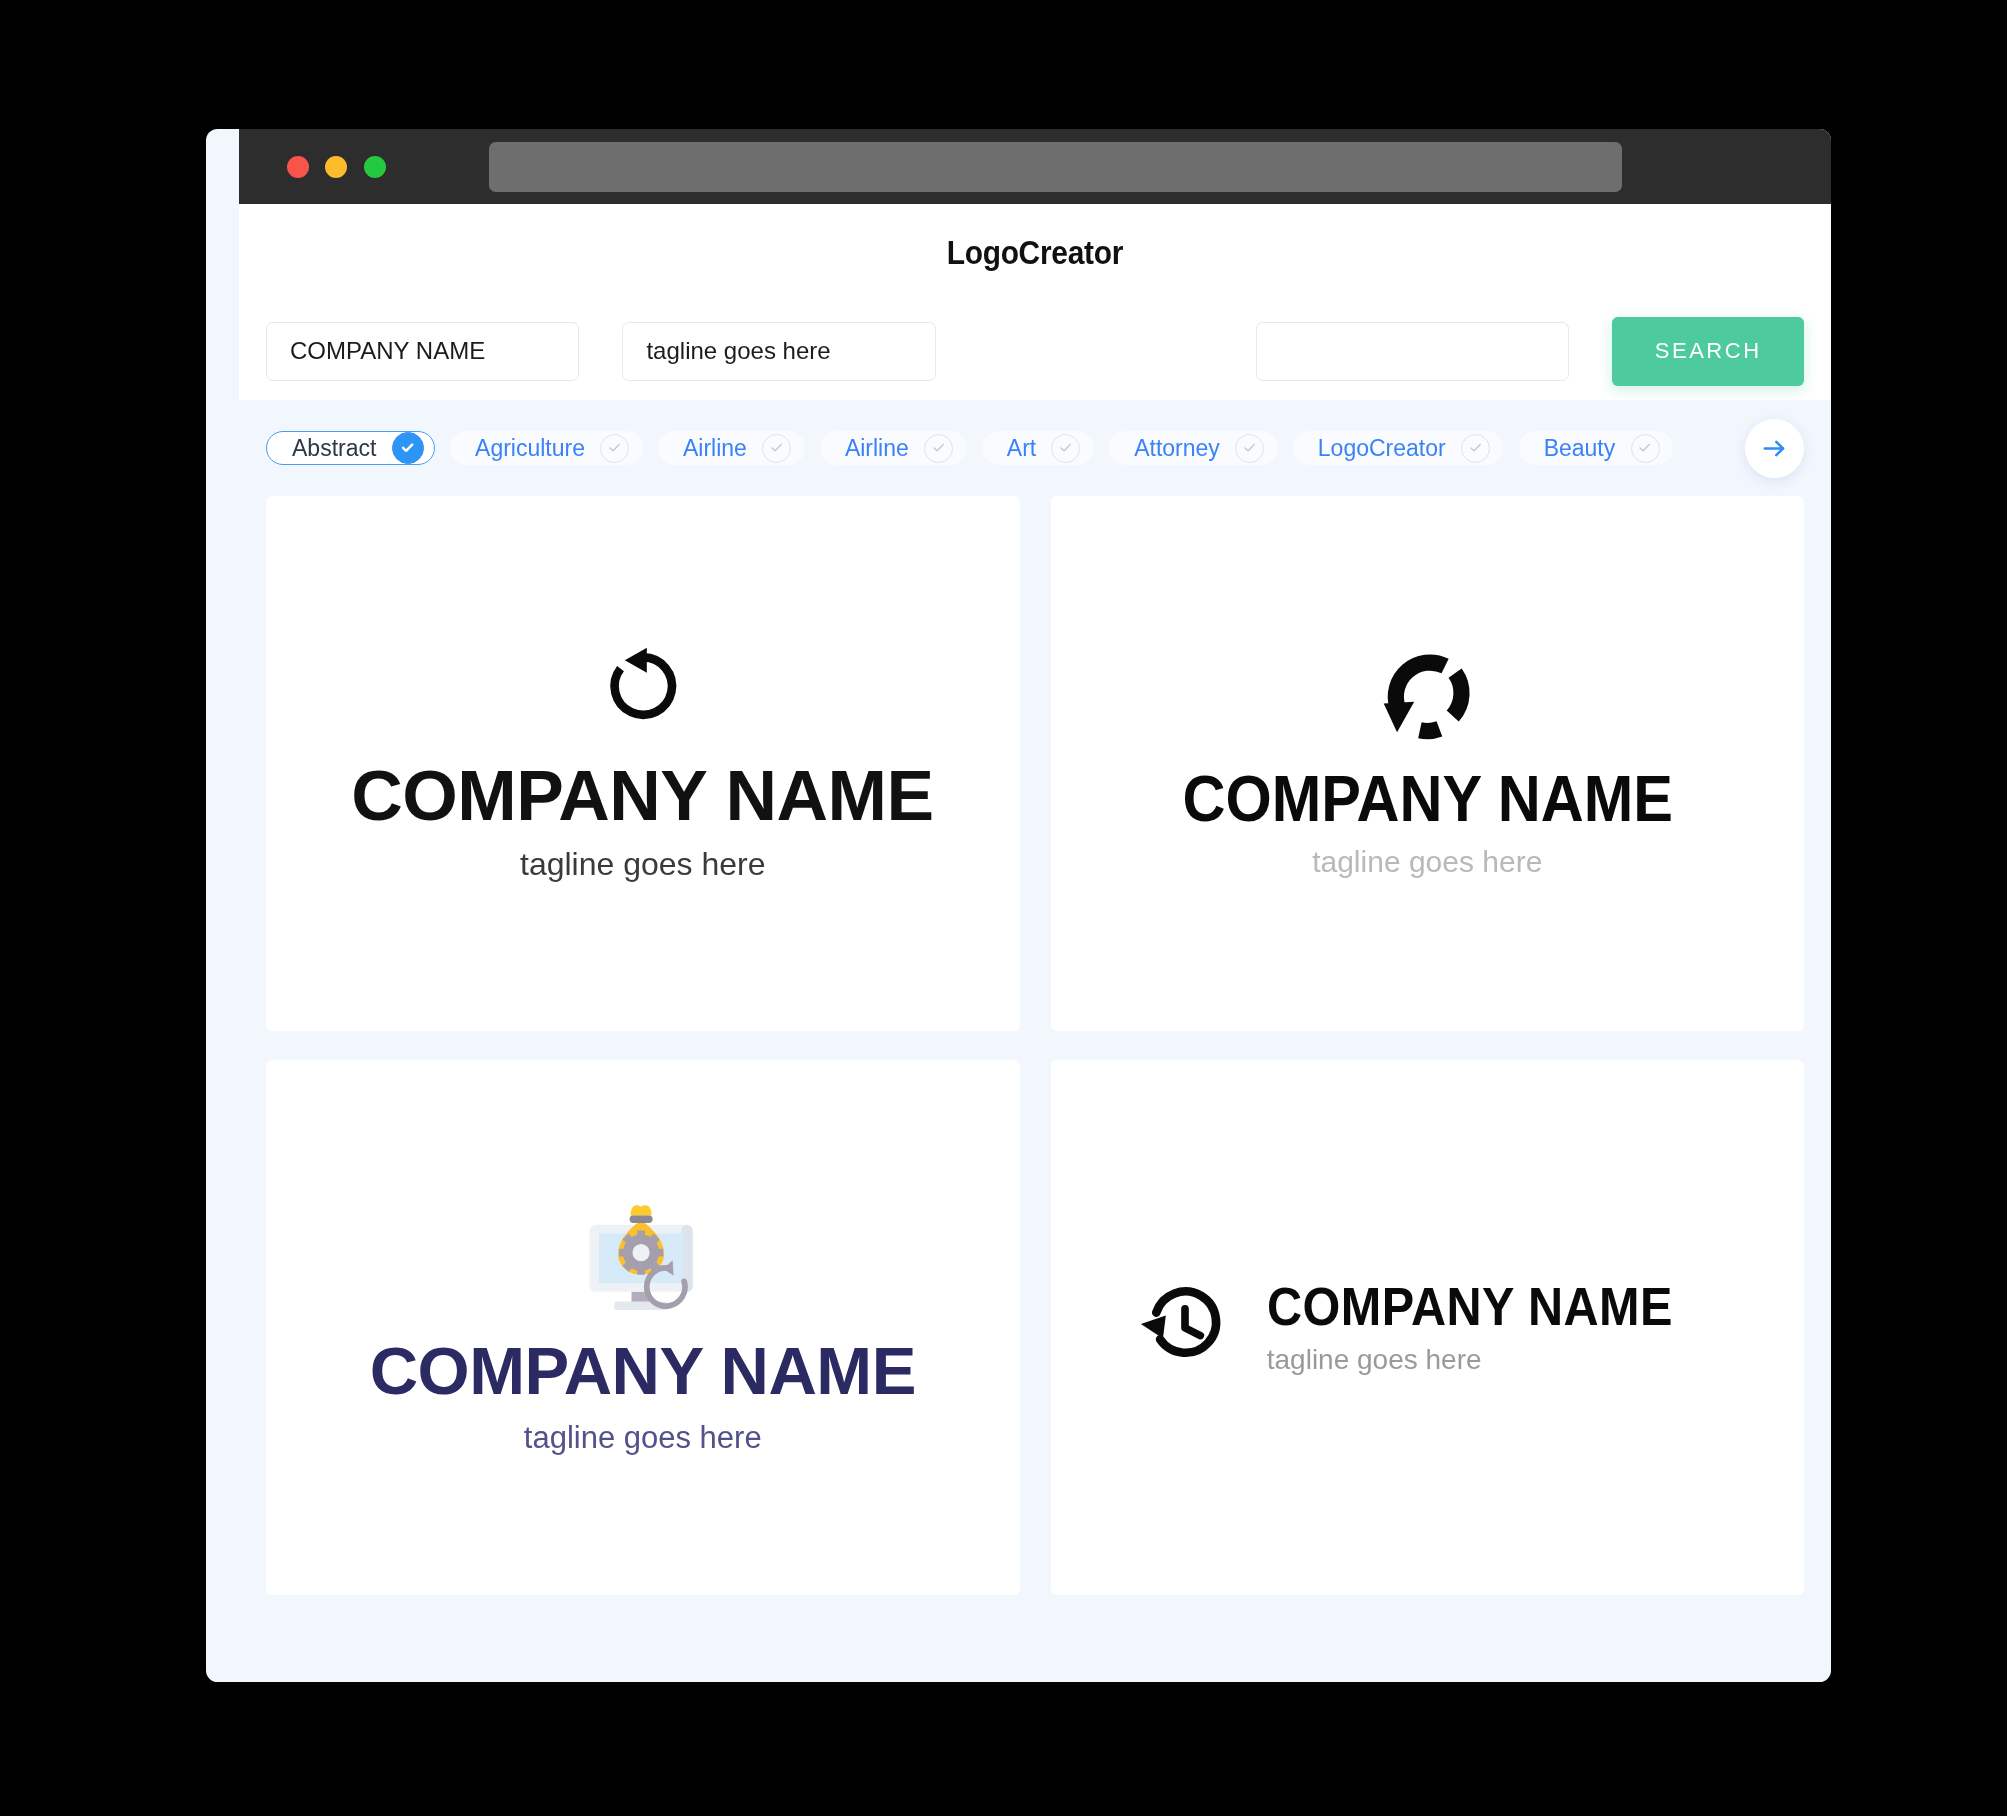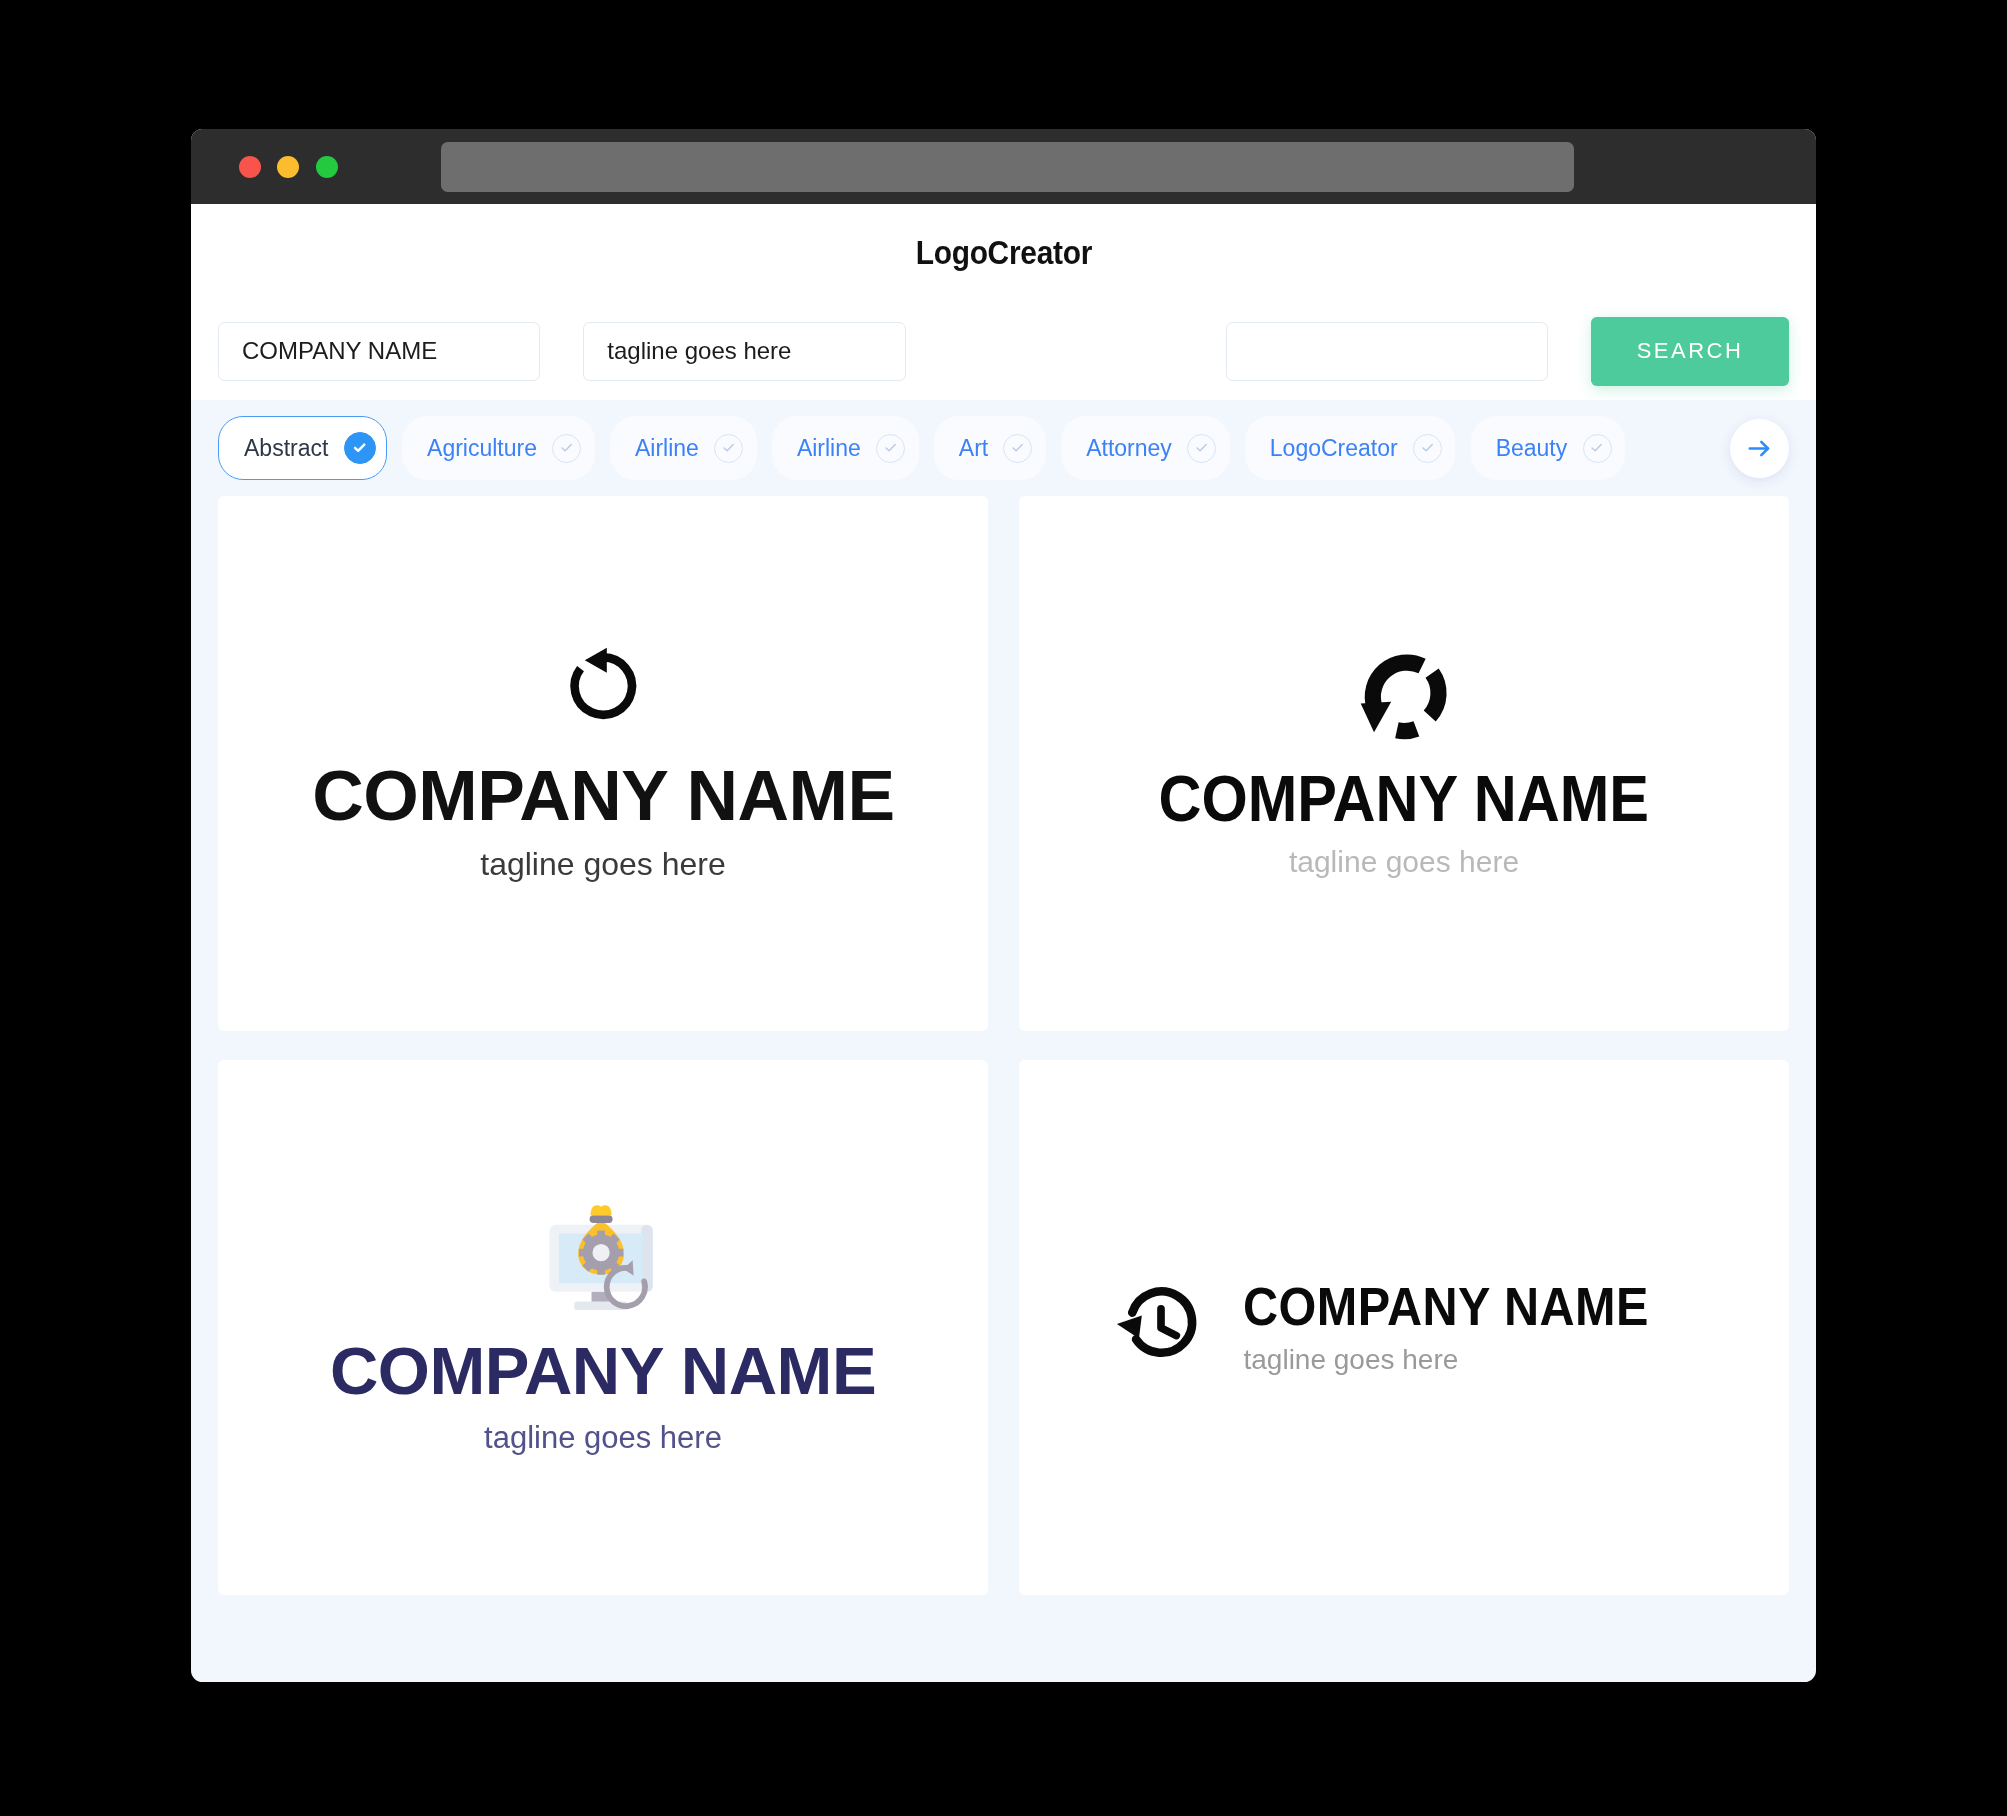--- a/index.html
+++ b/index.html
@@ -6,25 +6,26 @@
   html, body {
     width: 2007px; height: 1816px;
     background: #000;
     font-family: "Liberation Sans", sans-serif;
     overflow: hidden;
   }
 
   
   #browser-window {
     position: absolute;
-    left: 191px; top: 129px;
+    left: 206px; top: 129px;
     width: 1625px; height: 1553px;
     border-radius: 11.5px;
     overflow: hidden;
     background: #f2f6fd;
+    padding-left: 33px;
   }
 
   
   #title-bar {
     height: 75px;
     background: #2d2d2d;
     display: flex;
     align-items: center;
     padding: 0 21px;
   }
@@ -101,21 +102,21 @@
   
   #category-bar {
     height: 96px;
     background: #f2f6fd;
     display: flex;
     align-items: center;
     padding: 0 27px;
     position: relative;
   }
   .chip {
-    height: 64px;
+    height: 34px;
     border-radius: 25px;
     display: flex;
     align-items: center;
     padding: 0 13.4px 0 25px;
     background: #f9fbfe;
     margin-right: 15.3px;
     white-space: nowrap;
     cursor: pointer;
     flex: 0 0 auto;
   }

